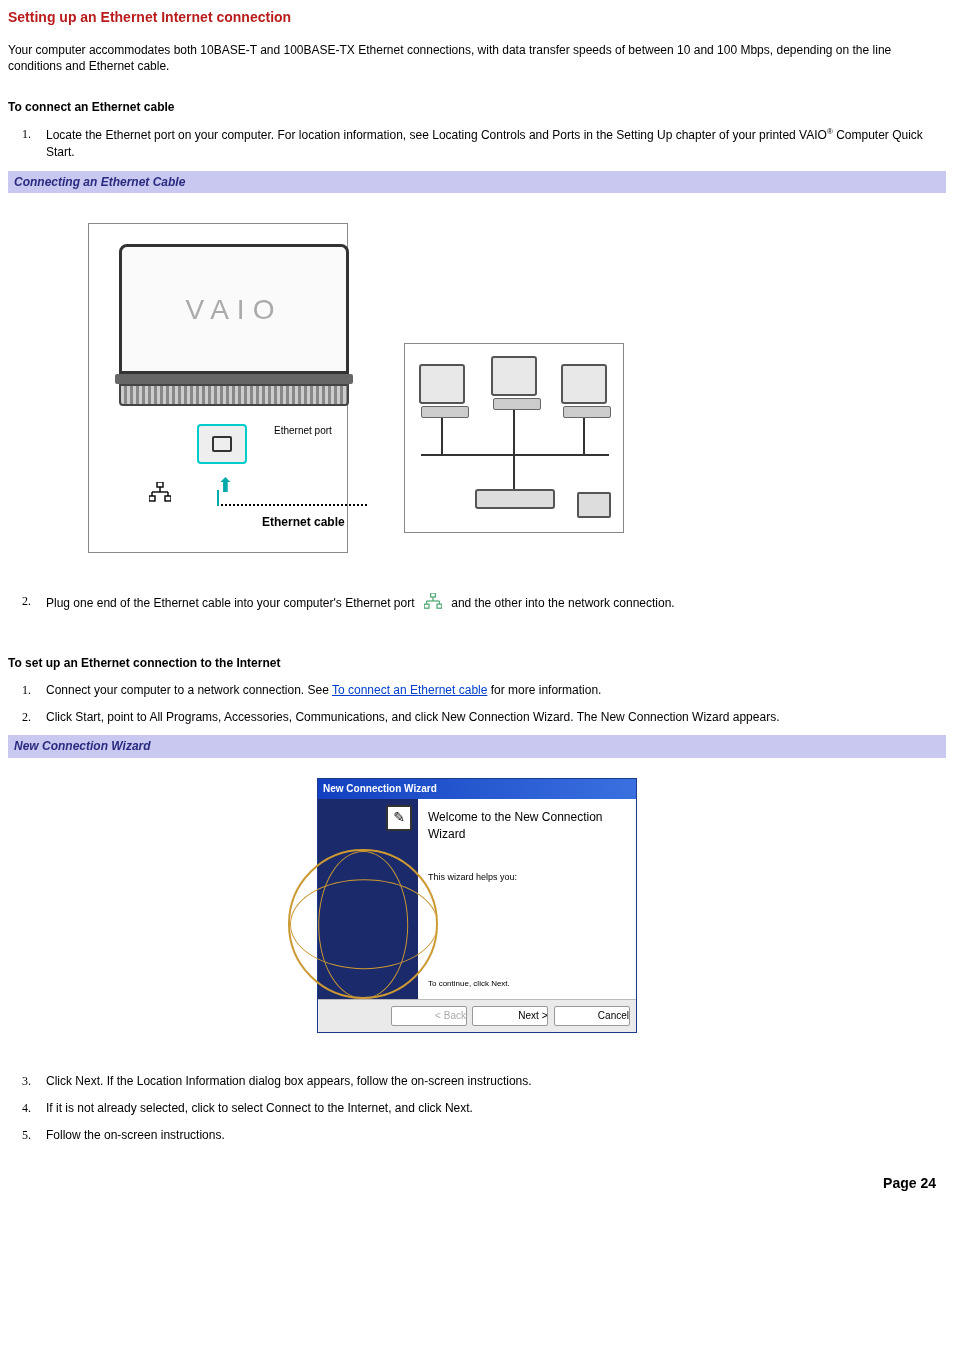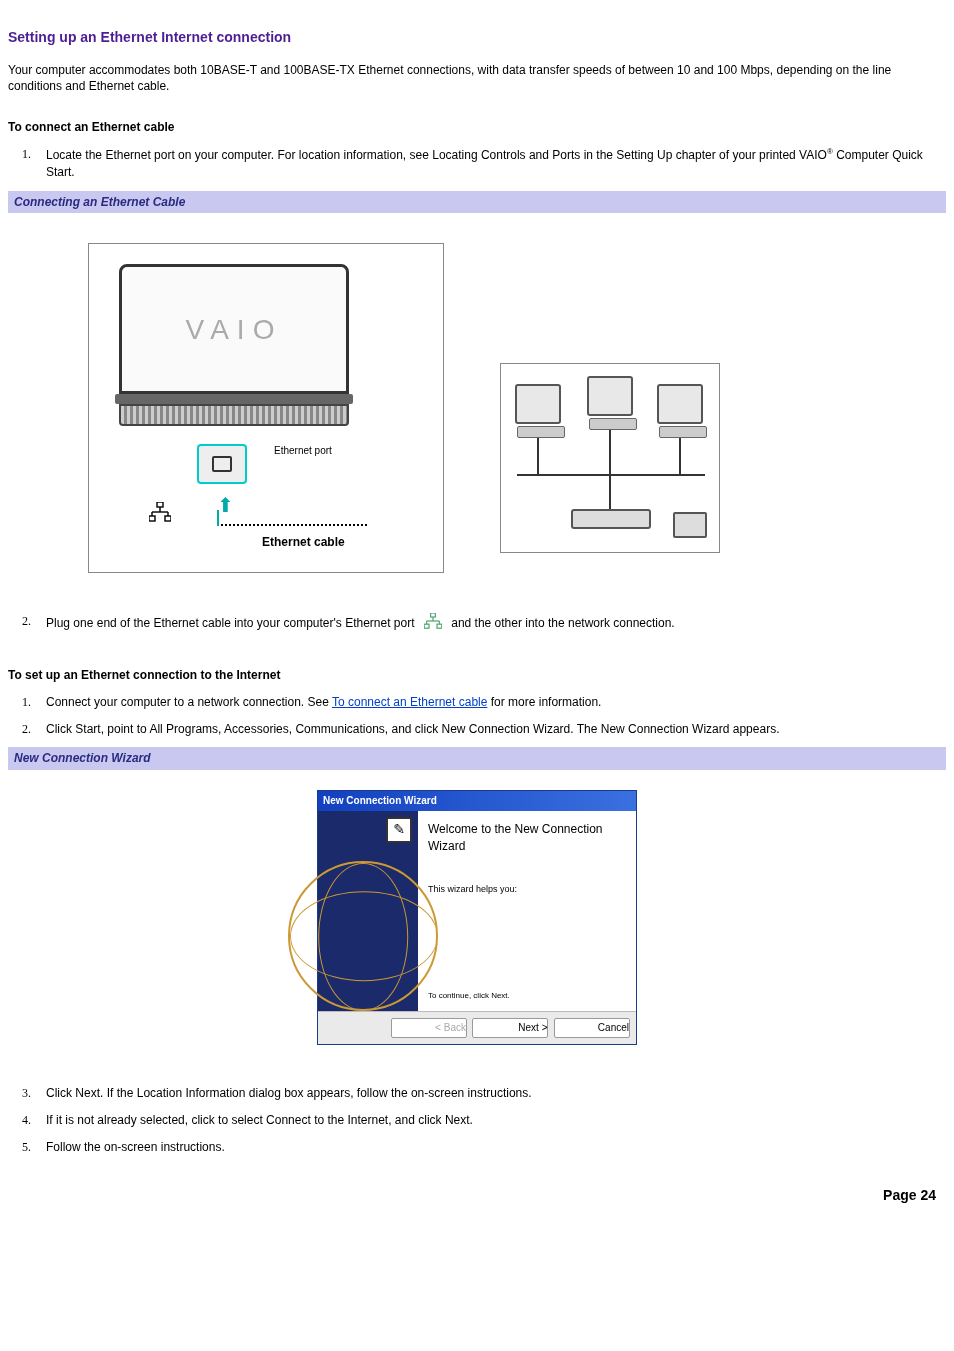--- a/index.html
+++ b/index.html
@@ -10,25 +10,24 @@
     body {
       font-family: Verdana, Geneva, sans-serif;
       font-size: 12px;
       color: #000;
       background: #fff;
       width: 954px;
       padding: 8px;
       line-height: 1.4;
     }
     .main-title {
-      color: #4c1d95;
+      color: #b91c1c;
       font-size: 14px;
       font-weight: bold;
       margin-bottom: 14px;
-      margin-top: 20px;
     }
     .intro-para {
       margin-bottom: 24px;
     }
     .sub-heading {
       font-weight: bold;
       margin-top: 10px;
       margin-bottom: 10px;
     }
     ol {
@@ -63,21 +62,21 @@
       padding-left: 80px;
       margin-top: 30px;
       margin-bottom: 40px;
     }
     .diagram-frame {
       border: 1px solid #888;
       background: #fff;
       position: relative;
     }
     .diagram-1 {
-      width: 356px;
+      width: 260px;
       height: 330px;
       margin-right: 56px;
     }
     .diagram-2 {
       width: 220px;
       height: 190px;
       margin-top: 120px;
     }
     
     .laptop {
@@ -467,21 +466,21 @@
           <line x1="3" y1="10" x2="3" y2="14" stroke="#5a7" stroke-width="1.6"></line>
           <line x1="19" y1="10" x2="19" y2="14" stroke="#5a7" stroke-width="1.6"></line>
           <rect x="0" y="14" width="6" height="5" fill="none" stroke="#5a7" stroke-width="1.6"></rect>
           <rect x="16" y="14" width="6" height="5" fill="none" stroke="#5a7" stroke-width="1.6"></rect>
         </svg>
     </span>
     <span> and the other into the network connection.</span>
   </li>
 </ol>
 
-<p class="sub-heading" style="margin-top:32px;">To set up an Ethernet connection to the Internet</p>
+<p class="sub-heading" style="margin-top:40px;">To set up an Ethernet connection to the Internet</p>
 
 <ol>
   <li>
     <span class="num">1.</span>
     <span>Connect your computer to a network connection. See </span><a class="link">To connect an Ethernet cable</a><span> for more information.</span>
   </li>
   <li>
     <span class="num">2.</span>
     <span>Click </span><span class="bold">Start</span><span>, point to </span><span class="bold">All Programs</span><span>, </span><span class="bold">Accessories</span><span>, </span><span class="bold">Communications</span><span>, and click </span><span class="bold">New Connection Wizard</span><span>. The </span><span class="bold">New Connection Wizard</span><span> appears.</span>
   </li>

